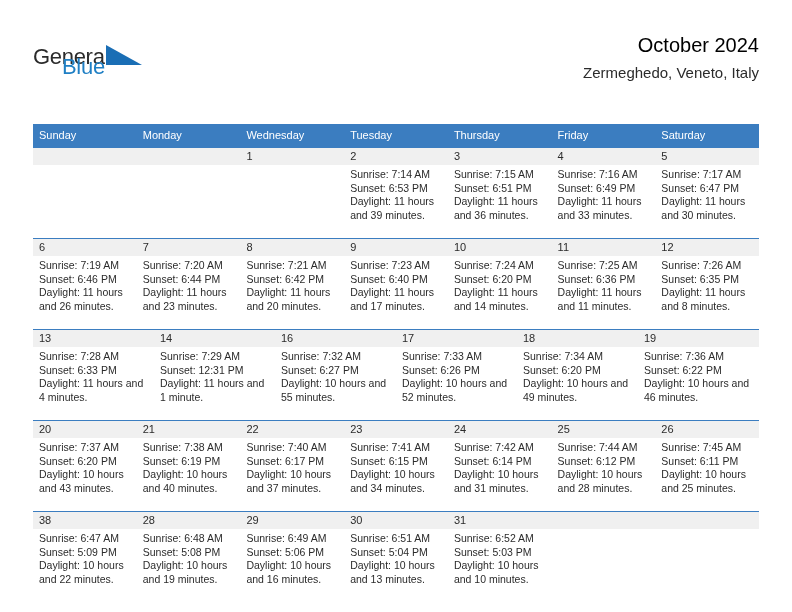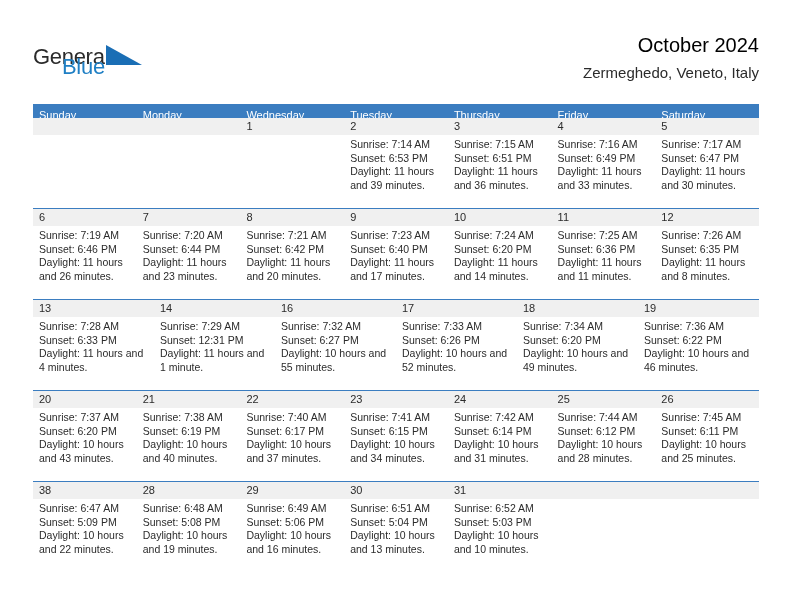--- a/index.html
+++ b/index.html
@@ -91,21 +91,22 @@
   .calendar {
     position: absolute;
     left: 33px;
     top: 104px;
     width: 726px;
   }
 
   .weekdays {
     display: flex;
     background: #3b7dc0;
-    height: 14px;
+    height: 24px;
+    margin-top: 20px;
   }
   .weekday {
     flex: 1 1 0;
     color: #ffffff;
     font-size: 11px;
     line-height: 22px;
     padding-left: 6px;
     box-sizing: border-box;
     white-space: nowrap;
   }

